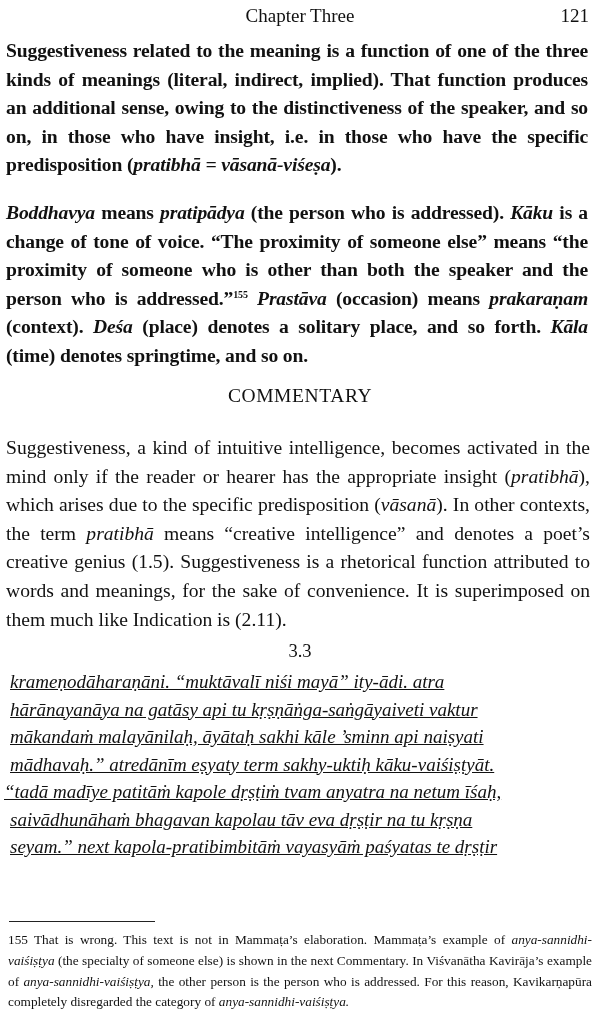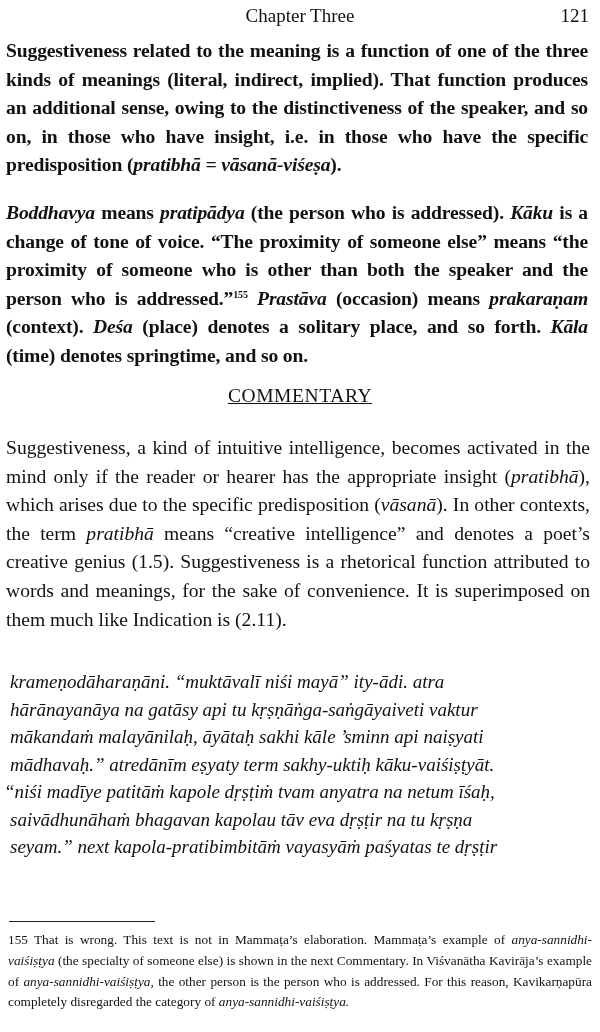--- a/index.html
+++ b/index.html
@@ -52,21 +52,20 @@
       letter-spacing: -0.15px;
     }
     .p1 { top: 37px; }
     .p2 { top: 199px; }
     .section-head {
       position: absolute;
       left: 0; width: 600px;
       text-align: center;
       font-size: 19.5px;
       letter-spacing: 0.6px;
-      text-decoration: underline;
     }
     .commentary-head { top: 385px; }
     .verse-num { top: 641px; font-size: 18.5px; letter-spacing: 0; }
     .comm-para {
       position: absolute;
       left: 6px;
       top: 434px;
       width: 584px;
       font-size: 19.6px;
       line-height: 28.6px;
@@ -79,20 +78,21 @@
       top: 668px;
       width: 580px;
       font-size: 19px;
       line-height: 27.5px;
       font-style: italic;
     }
     .sanskrit .line {
       display: block;
       white-space: nowrap;
       padding-left: 2px;
+      text-decoration: underline;
     }
     .sanskrit .line.hang {
       margin-left: -6px;
     }
     .footnote-rule {
       position: absolute;
       left: 9px;
       top: 921px;
       width: 146px;
       height: 0;
@@ -123,27 +123,28 @@
   </div>
 
   <div class="bold-para p1"><span>Suggestiveness related to the meaning is a function of one of the three kinds of meanings (literal, indirect, implied). That function produces an additional sense, owing to the distinctiveness of the speaker, and so on, in those who have insight, i.e. in those who have the specific predisposition (</span><i>pratibhā = vāsanā-viśeṣa</i><span>).</span></div>
 
   <div class="bold-para p2"><i>Boddhavya</i><span> means </span><i>pratipādya</i><span> (the person who is addressed). </span><i>Kāku</i><span> is a change of tone of voice. “The proximity of someone else” means “the proximity of someone who is other than both the speaker and the person who is addressed.”</span><sup>155</sup><span> </span><i>Prastāva</i><span> (occasion) means </span><i>prakaraṇam</i><span> (context). </span><i>Deśa</i><span> (place) denotes a solitary place, and so forth. </span><i>Kāla</i><span> (time) denotes springtime, and so on.</span></div>
 
   <div class="section-head commentary-head">COMMENTARY</div>
 
   <div class="comm-para"><span>Suggestiveness, a kind of intuitive intelligence, becomes activated in the mind only if the reader or hearer has the appropriate insight (</span><i>pratibhā</i><span>), which arises due to the specific predisposition (</span><i>vāsanā</i><span>). In other contexts, the term </span><i>pratibhā</i><span> means “creative intelligence” and denotes a poet’s creative genius (1.5). Suggestiveness is a rhetorical function attributed to words and meanings, for the sake of convenience. It is superimposed on them much like Indication is (2.11).</span></div>
 
+  <div class="section-head verse-num">3.3</div>
 
   <div class="sanskrit">
     <span class="line">krameṇodāharaṇāni. “muktāvalī niśi mayā” ity-ādi. atra</span>
     <span class="line">hārānayanāya na gatāsy api tu kṛṣṇāṅga-saṅgāyaiveti vaktur</span>
     <span class="line">mākandaṁ malayānilaḥ, āyātaḥ sakhi kāle ’sminn api naiṣyati</span>
     <span class="line">mādhavaḥ.” atredānīm eṣyaty term sakhy-uktiḥ kāku-vaiśiṣṭyāt.</span>
-    <span class="line hang">“niśi madīye patitāṁ kapole dṛṣṭiṁ tvam anyatra na netum īśaḥ,</span>
+    <span class="line hang">“tadā madīye patitāṁ kapole dṛṣṭiṁ tvam anyatra na netum īśaḥ,</span>
     <span class="line">saivādhunāhaṁ bhagavan kapolau tāv eva dṛṣṭir na tu kṛṣṇa</span>
     <span class="line">seyam.” next kapola-pratibimbitāṁ vayasyāṁ paśyatas te dṛṣṭir</span>
   </div>
 
   <div class="footnote-rule"></div>
 
   <div class="footnote"><span class="fn-num">155</span><span>That is wrong. This text is not in Mammaṭa’s elaboration. Mammaṭa’s example of </span><i>anya-sannidhi-vaiśiṣṭya</i><span> (the specialty of someone else) is shown in the next Commentary. In Viśvanātha Kavirāja’s example of </span><i>anya-sannidhi-vaiśiṣṭya,</i><span> the other person is the person who is addressed. For this reason, Kavikarṇapūra completely disregarded the category of </span><i>anya-sannidhi-vaiśiṣṭya.</i></div>
 
 </div>
 

